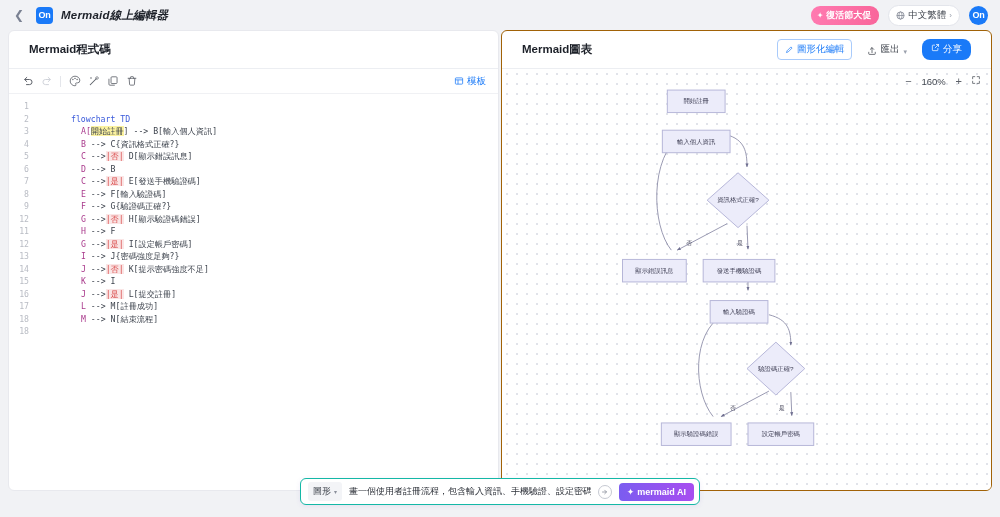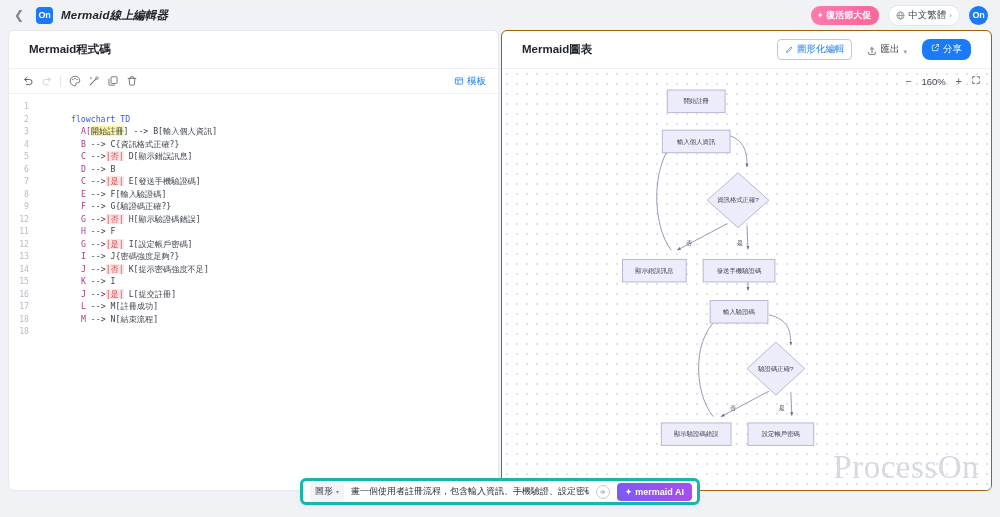--- a/index.html
+++ b/index.html
@@ -196,21 +196,21 @@
   .nd-txt  { font-family: "Liberation Sans", sans-serif; font-size: 6.4px; fill: #3c3c52; text-anchor: middle; dominant-baseline: middle; }
   .edge    { fill: none; stroke: #8d8da8; stroke-width: .9px; }
   .edge-lbl{ font-family: "Liberation Sans", sans-serif; font-size: 6px; fill: #3c3c52; text-anchor: middle; }
 
   
   .ai-bar {
     position: absolute; left: 50%; transform: translateX(-50%);
     bottom: 12px;
     width: 400px; height: 27px;
     background: #fff;
-    border: 3px solid #14b8a6;
+    border: 1px solid #14b8a6;
     border-radius: 6px;
     display: flex; align-items: center;
     padding: 0 5px 0 7px; gap: 7px;
     box-shadow: 0 1px 5px rgba(120,80,200,.10);
     z-index: 10;
     justify-content: center;
   }
   .ai-select {
     display: flex; align-items: center; gap: 3px;
     background: #f3f4f7; border-radius: 3px;
@@ -456,21 +456,20 @@
             </g>
           </g>
         <g data-name="flow-edge-labels">
             <text x="188" y="180" class="edge-lbl" data-name="flow-edge-label">否</text>
             <text x="239" y="180" class="edge-lbl" data-name="flow-edge-label">是</text>
             <text x="232" y="348" class="edge-lbl" data-name="flow-edge-label">否</text>
             <text x="281" y="348" class="edge-lbl" data-name="flow-edge-label">是</text>
           </g>
       </svg>
 
-      <div class="watermark" data-name="processon-watermark">ProcessOn</div>
     </div>
   </div>
 
   <div class="ai-bar" data-name="ai-prompt-bar">
     <div class="ai-select" data-name="diagram-type-select">
       <span data-name="diagram-type-label">圖形</span>
       <span class="caret" data-name="chevron-down-icon">▾</span>
     </div>
     <input class="ai-input" type="text" data-name="ai-prompt-input" value="畫一個使用者註冊流程，包含輸入資訊、手機驗證、設定密碼、註冊成功" style="">
     <div class="ai-send-round" data-name="send-icon">

